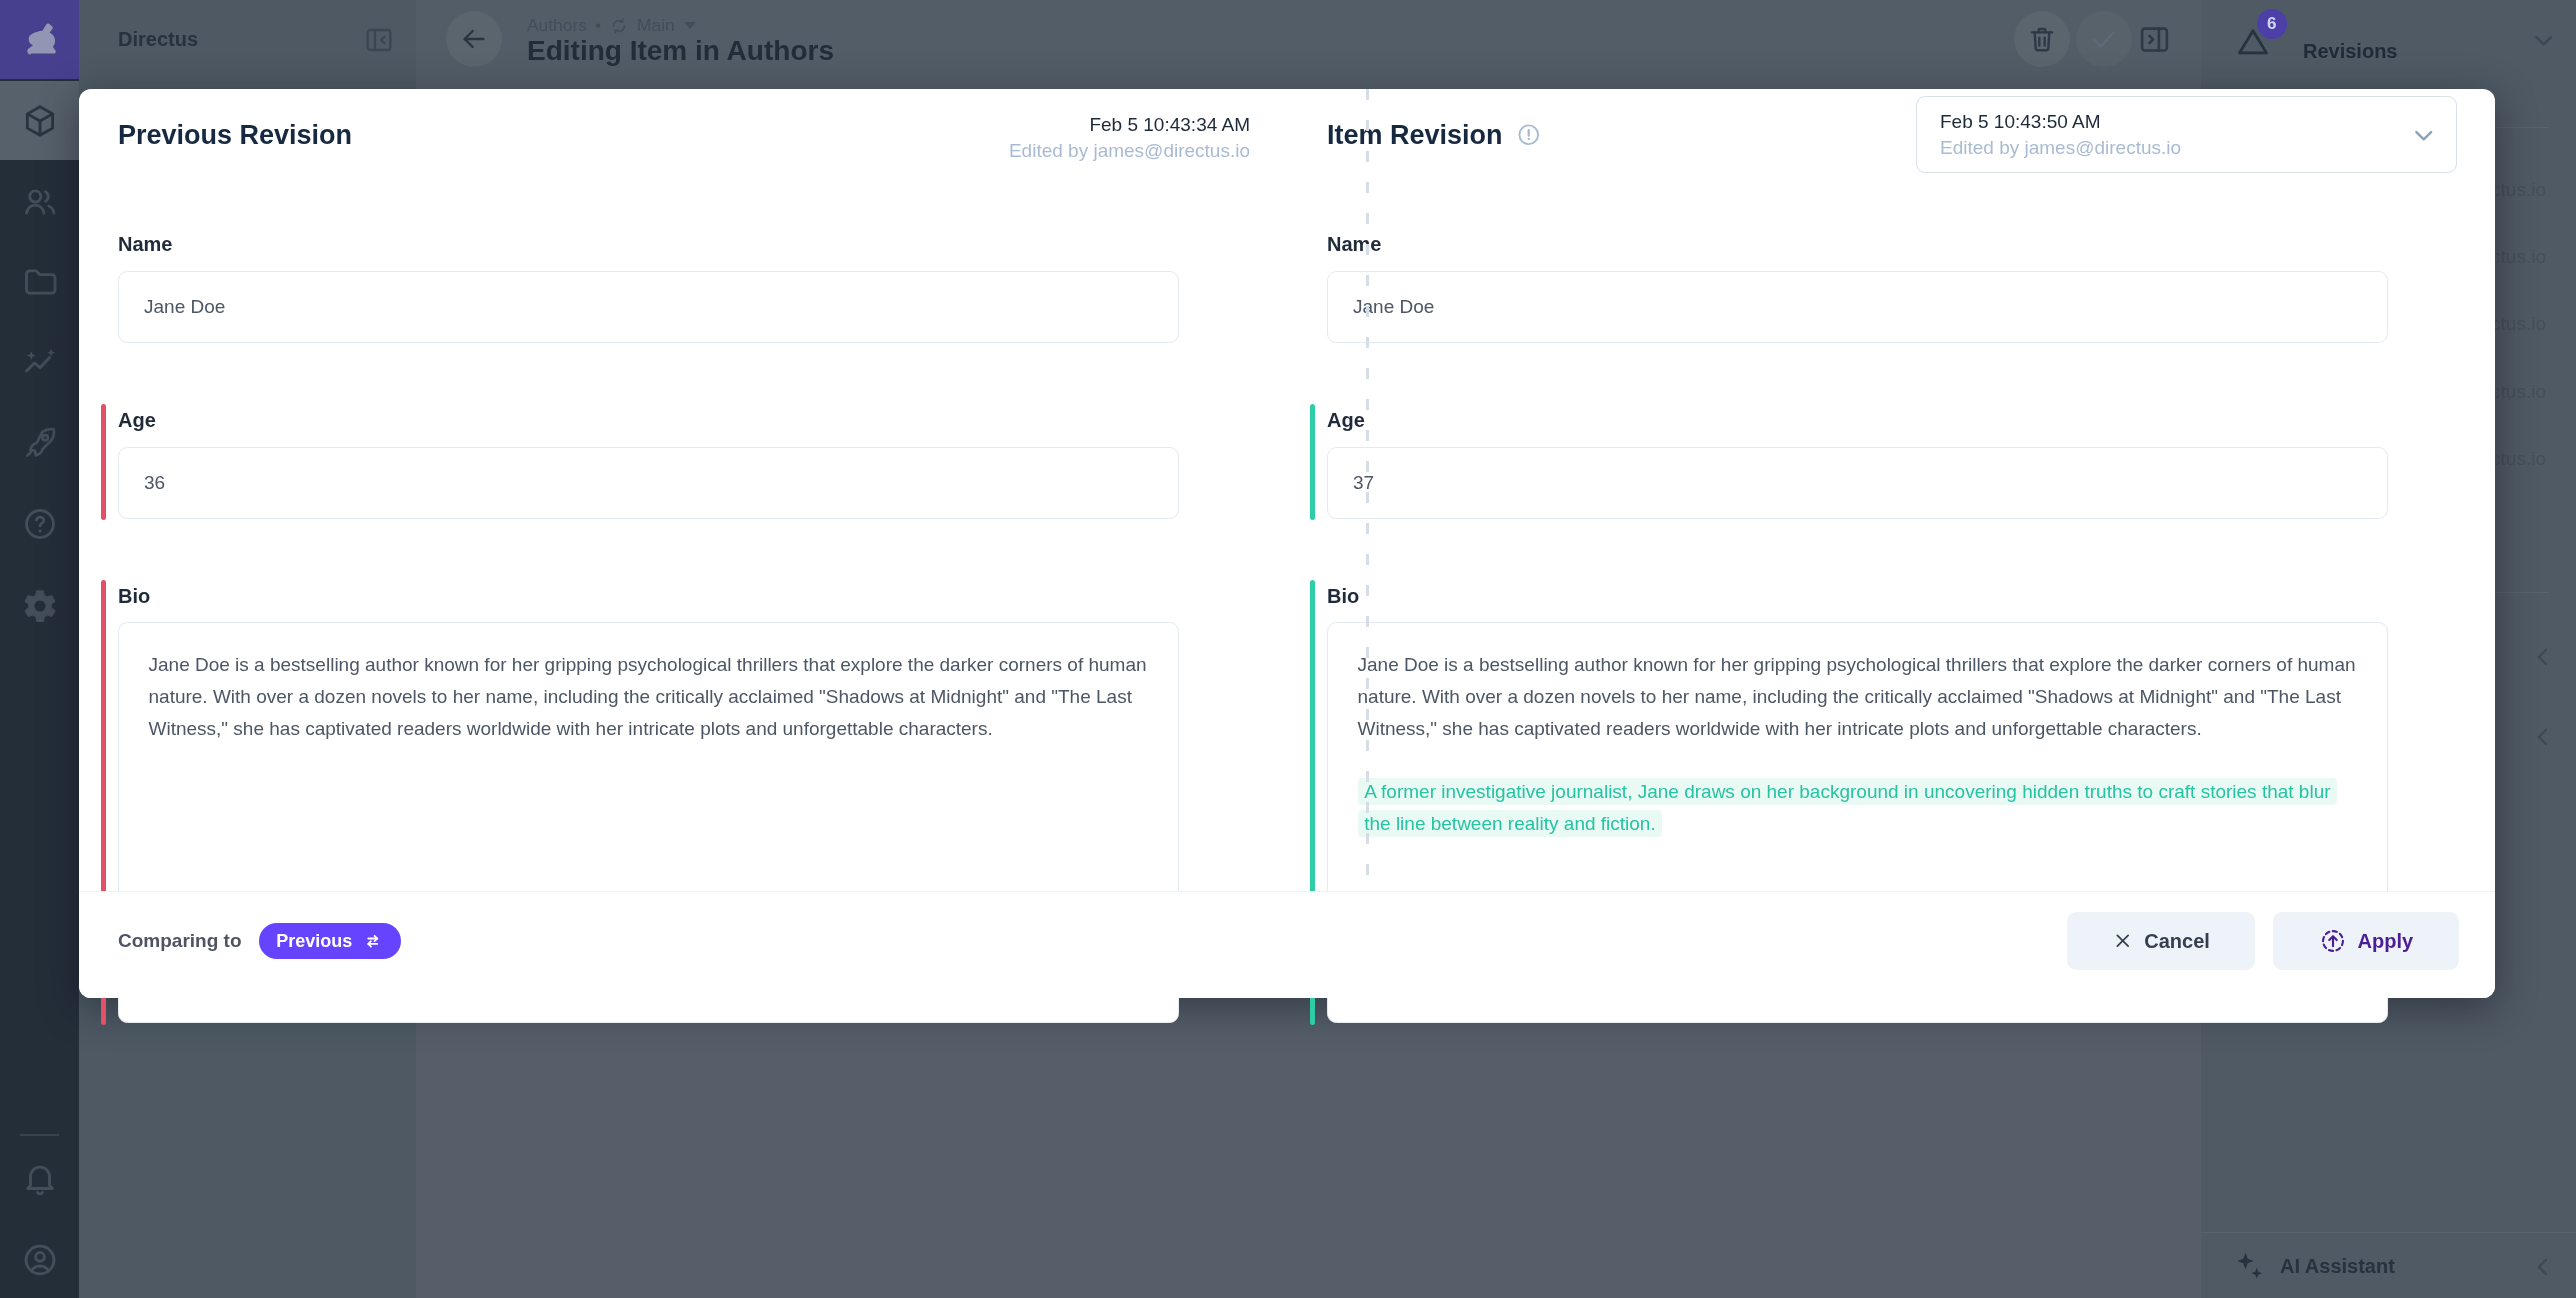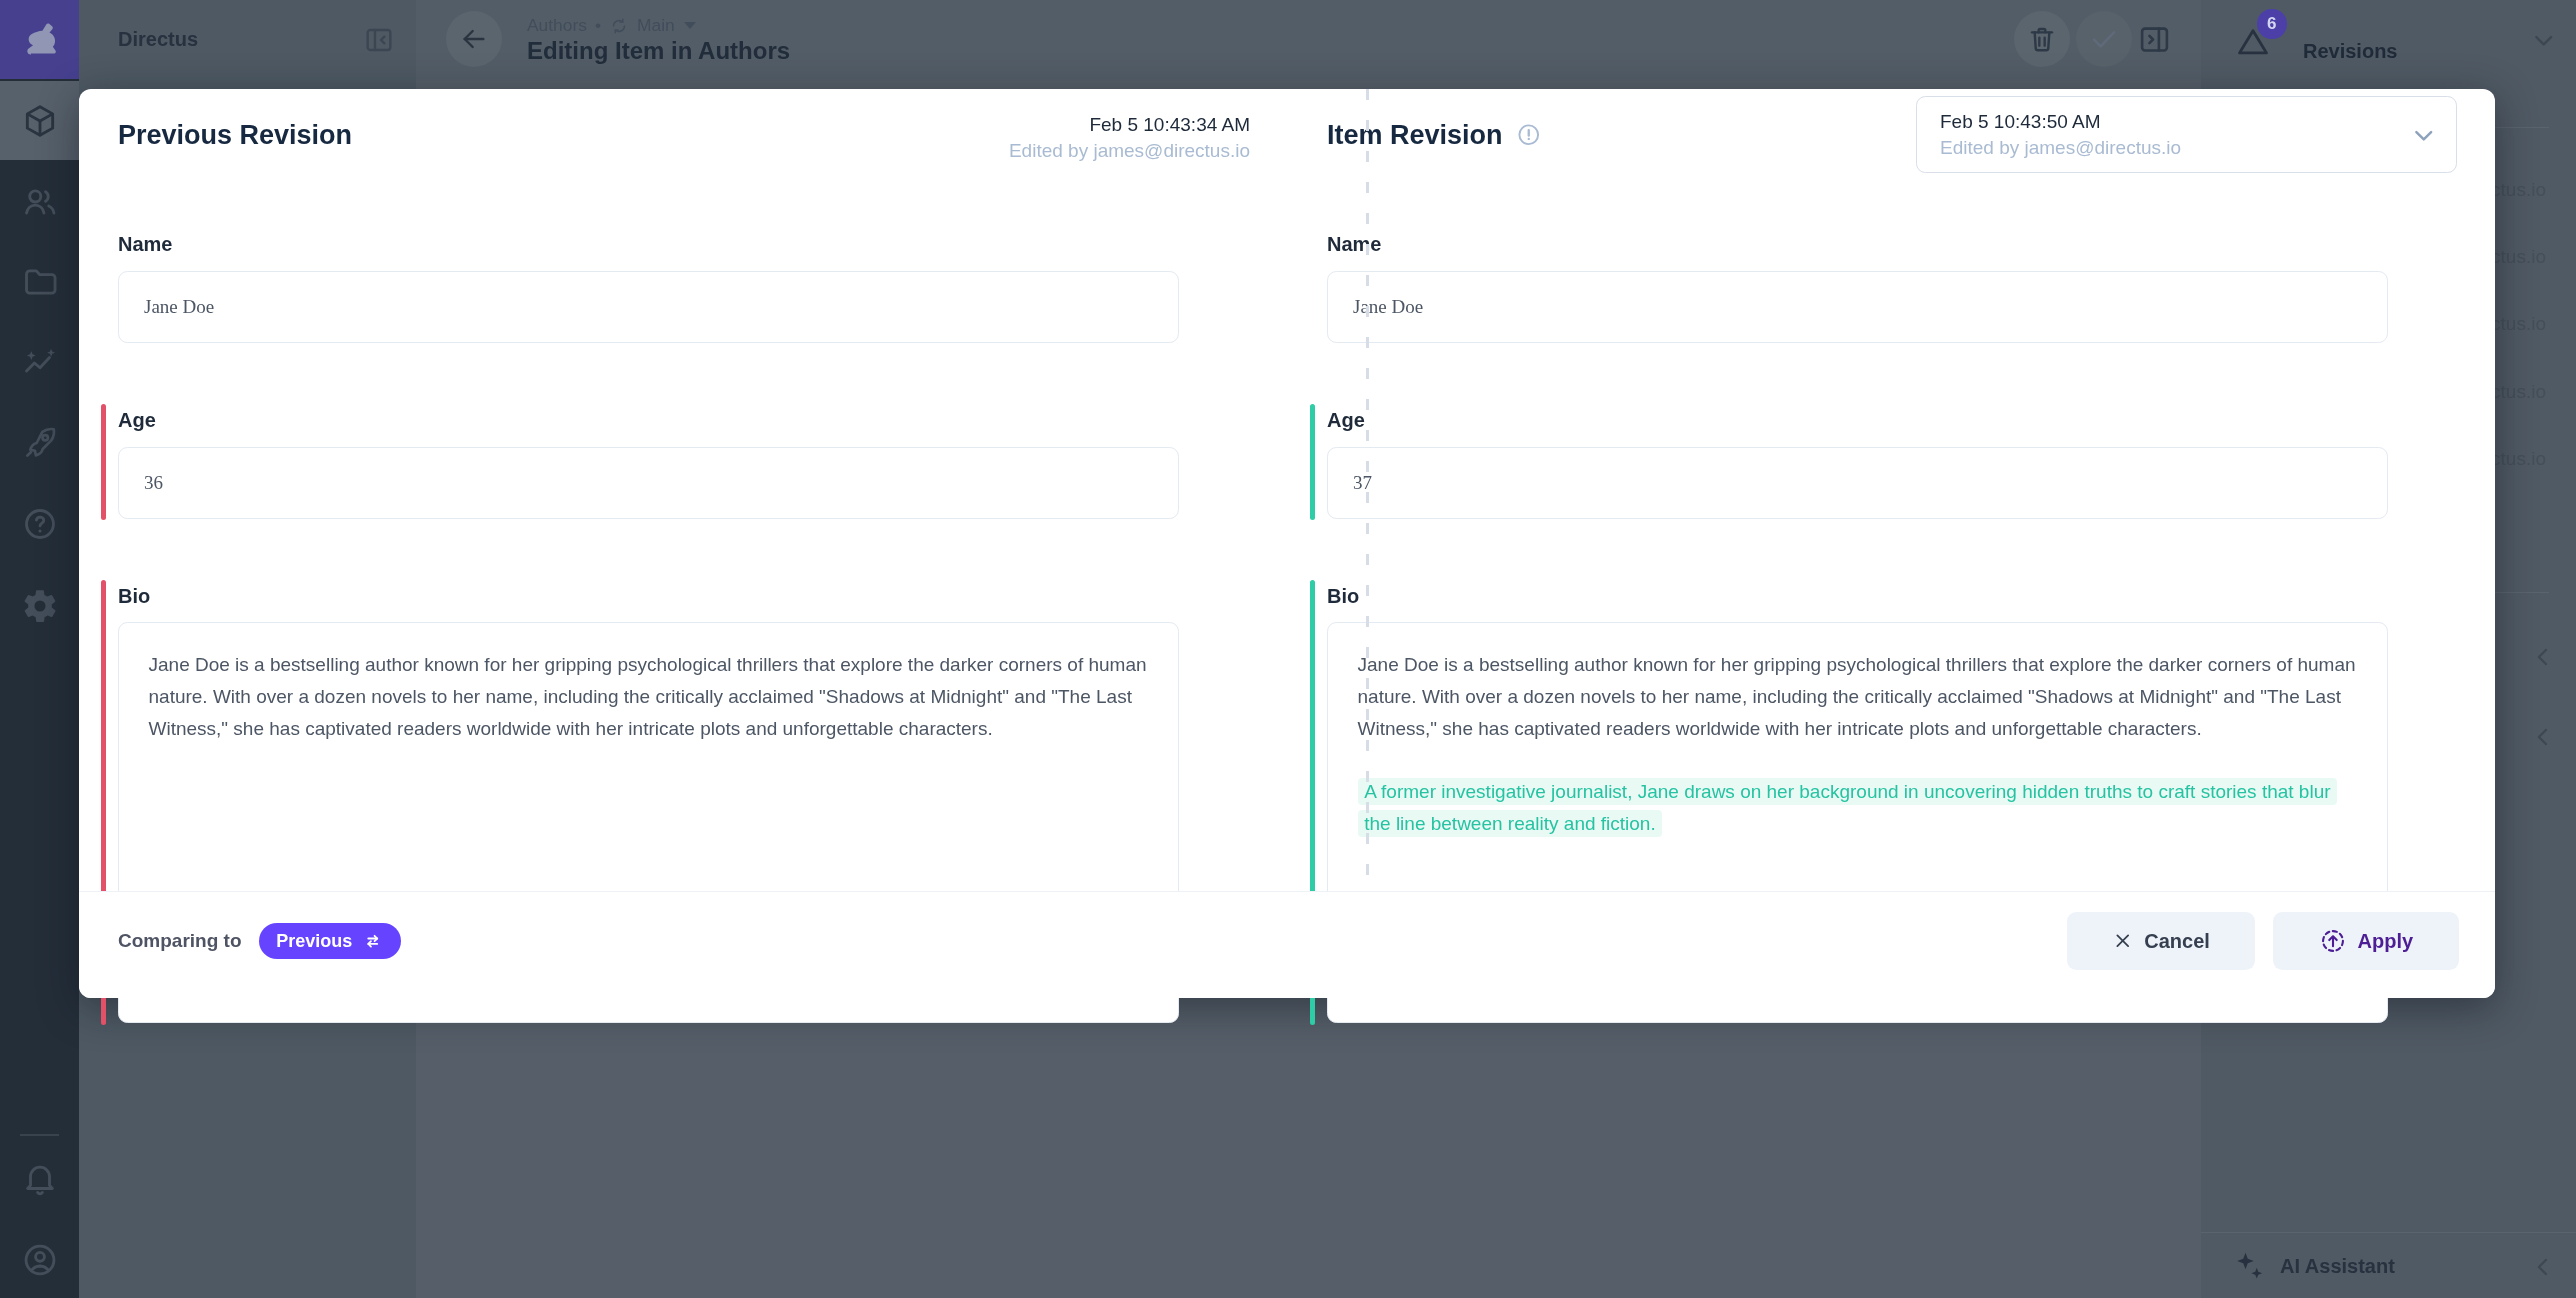--- a/index.html
+++ b/index.html
@@ -23,21 +23,21 @@
   .project-name { position: absolute; left: 39px; font-size: 20px; font-weight: 600; color: #27313f; }
   .nav-collapse { position: absolute; left: 284px; top: 23.5px; width: 32px; height: 32px; color: #3c4653; }
 
   .top-bar { position: absolute; left: 416px; top: 0; width: 1785px; height: 79px; background: #535d67; z-index: 1; }
   .circle-btn { position: absolute; width: 56px; height: 56px; border-radius: 50%; background: #5b656e; display: flex; align-items: center; justify-content: center; }
   .circle-btn .icon { width: 32px; height: 32px; }
   .back-btn { left: 29.5px; top: 11.4px; color: #2a3441; }
   .breadcrumb { position: absolute; left: 111px; top: 14.8px; font-size: 17.4px; line-height: 21.5px; color: #424d5b; display: flex; align-items: center; gap: 8px; }
   .breadcrumb .icon { width: 20px; height: 20px; color: #424d5b; }
   .crumb-caret { width: 0; height: 0; border-left: 6px solid transparent; border-right: 6px solid transparent; border-top: 7.4px solid #424d5b; display: inline-block; margin-left: 1.3px; }
-  .page-title { position: absolute; left: 111px; top: 36px; font-size: 24px; line-height: 29.5px; font-weight: 700; color: #222d3b; }
+  .page-title { position: absolute; left: 111px; top: 36px; font-size: 28px; line-height: 29.5px; font-weight: 700; color: #222d3b; }
   .tb-trash { left: 1598px; top: 11.4px; color: #2e3947; }
   .tb-check { left: 1660px; top: 11.4px; background: #58626b; color: #5e6a7a; }
   .tb-panel { position: absolute; left: 1721px; top: 22px; width: 35px; height: 35px; color: #2e3947; }
 
   .right-sidebar { position: absolute; left: 2201px; top: 0; width: 375px; height: 1299px; background: #505a64; z-index: 1; }
   .rs-header { position: absolute; left: 0; top: 0; width: 375px; height: 79px; }
   .rs-flag { position: absolute; left: 33px; top: 22px; width: 38px; height: 38px; color: #27313f; }
   .rs-badge { position: absolute; left: 56px; top: 9.4px; width: 29.5px; height: 29.5px; border-radius: 50%; background: #4c40a8; color: #d3d6f0; font-size: 17px; font-weight: 700; display: flex; align-items: center; justify-content: center; }
   .rs-title { position: absolute; left: 102px; top: 12px; height: 79px; display: flex; align-items: center; font-size: 20px; font-weight: 600; color: #202b39; }
   .rs-chevron { position: absolute; right: 17.4px; top: 25.5px; width: 29.5px; height: 29.5px; color: #3c4754; }
@@ -70,21 +70,21 @@
   .rev-select .by { font-size: 19px; line-height: 25.5px; color: #a9bbd2; }
   .rev-select .sel-chevron { position: absolute; right: 17.4px; top: 24px; width: 29.5px; height: 29.5px; color: #8da2bd; }
 
   .fields { width: 1061px; margin-top: 42px; }
   .field { position: relative; margin-bottom: 65px; }
   .field.last { margin-bottom: 0; }
   .field-label { font-size: 20px; line-height: 24px; font-weight: 700; color: #1f2b3a; margin-bottom: 14.8px; }
   .change-bar { position: absolute; left: -17.4px; top: -4px; bottom: -1.3px; width: 5.4px; border-radius: 2.7px; }
   .bar-removed { background: #e35169; }
   .bar-added { background: #2ecda7; }
-  .text-input { height: 72px; border: 1.3px solid #e4eaf1; border-radius: 9.4px; display: flex; align-items: center; padding-left: 25px; font-size: 19px; color: #4c5664; background: #fff; font-family: Liberation Serif, serif; }
+  .text-input { height: 72px; border: 1.3px solid #e4eaf1; border-radius: 9.4px; display: flex; align-items: center; padding-left: 25px; font-size: 19px; color: #4c5664; background: #fff; }
   .bio-box { height: 401px; border: 1.3px solid #e4eaf1; border-radius: 9.4px; padding: 25.5px 29.5px; font-size: 19px; line-height: 32px; color: #4c5664; background: #fff; }
   .added-para { margin-top: 31px; }
   .added-text { color: #25c3a2; background: #e9faf4; padding: 3.4px 6.7px; border-radius: 4px; box-decoration-break: clone; -webkit-box-decoration-break: clone; }
 
   .modal-footer { position: absolute; left: 0; right: 0; bottom: 0; height: 107px; border-top: 1.3px solid #eef2f7; border-radius: 0 0 12px 12px; background: #fff; display: flex; align-items: center; padding: 0 36px 8px 39px; }
   .comparing-label { font-size: 19px; font-weight: 600; color: #4f5464; }
   .compare-chip { margin-left: 17.4px; height: 36px; border-radius: 18px; background: #6644ff; color: #ffffff; display: flex; align-items: center; gap: 9.4px; padding: 0 17.4px; font-size: 18px; font-weight: 700; cursor: pointer; }
   .compare-chip .icon { width: 21.5px; height: 21.5px; }
   .footer-spacer { flex: 1; }
   .btn { height: 58px; border-radius: 9.4px; background: #eef3f9; display: flex; align-items: center; justify-content: center; gap: 10.7px; font-size: 20px; font-weight: 600; cursor: pointer; border: none; }

